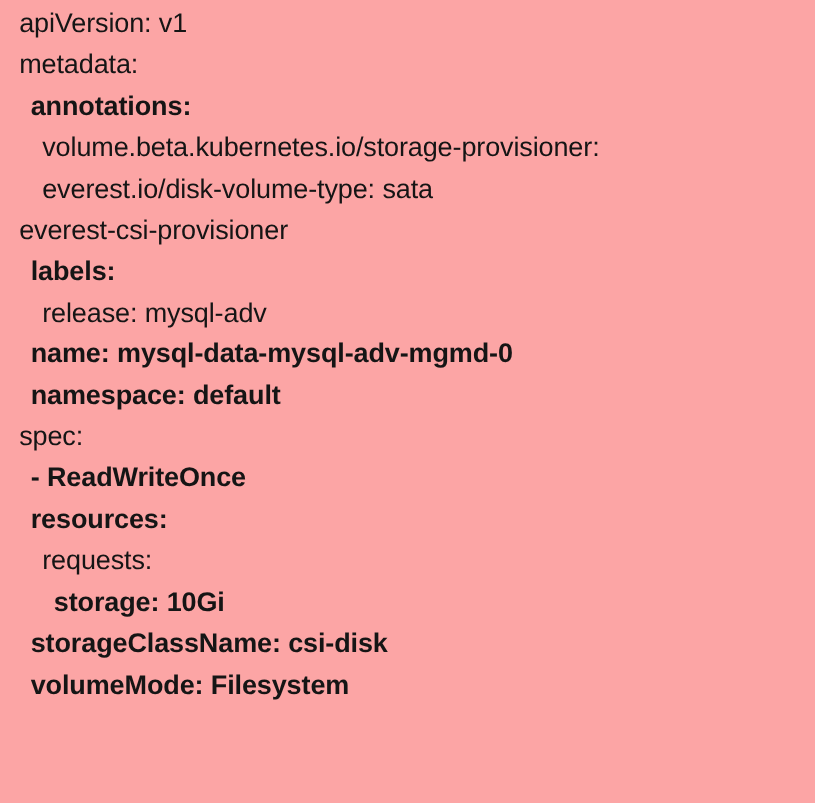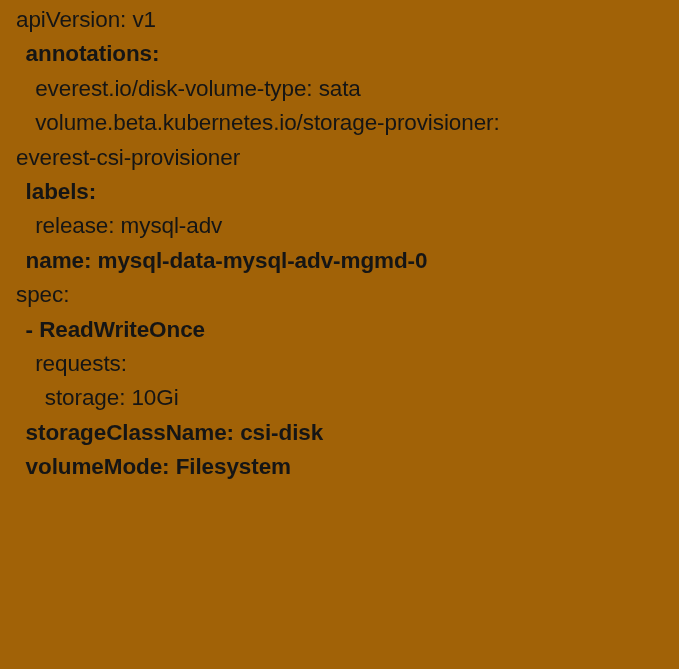--- a/index.html
+++ b/index.html
@@ -31,33 +31,36 @@
     letter-spacing: -0.1px;
     white-space: pre;
     font-weight: 400;
     -webkit-font-smoothing: antialiased;
   }
 
   
   .indent-0 { padding-left: 0px; }
   .indent-1 { padding-left: 9.6px; font-weight: bold; }
   .indent-2 { padding-left: 19.2px; }
-  .indent-3 { padding-left: 28.8px; }
+  .indent-3 { padding-left: 28.8px; font-weight: bold; }
 </style>
 </head>
 <body>
 
-<div id="yaml-viewer" style="background: #a16207; color: rgb(21, 21, 21);">
+<div id="yaml-viewer" style="background: #fca5a5; color: rgb(21, 21, 21);">
     <div class="yaml-line indent-0">apiVersion: v1</div>
+    <div class="yaml-line indent-0">metadata:</div>
     <div class="yaml-line indent-1">annotations:</div>
+    <div class="yaml-line indent-2">volume.beta.kubernetes.io/storage-provisioner:</div>
     <div class="yaml-line indent-2">everest.io/disk-volume-type: sata</div>
-    <div class="yaml-line indent-2">volume.beta.kubernetes.io/storage-provisioner:</div>
     <div class="yaml-line indent-0">everest-csi-provisioner</div>
     <div class="yaml-line indent-1">labels:</div>
     <div class="yaml-line indent-2">release: mysql-adv</div>
     <div class="yaml-line indent-1">name: mysql-data-mysql-adv-mgmd-0</div>
+    <div class="yaml-line indent-1">namespace: default</div>
     <div class="yaml-line indent-0">spec:</div>
     <div class="yaml-line indent-1">- ReadWriteOnce</div>
+    <div class="yaml-line indent-1">resources:</div>
     <div class="yaml-line indent-2">requests:</div>
     <div class="yaml-line indent-3">storage: 10Gi</div>
     <div class="yaml-line indent-1">storageClassName: csi-disk</div>
     <div class="yaml-line indent-1">volumeMode: Filesystem</div>
   </div>
 
 </body></html>

